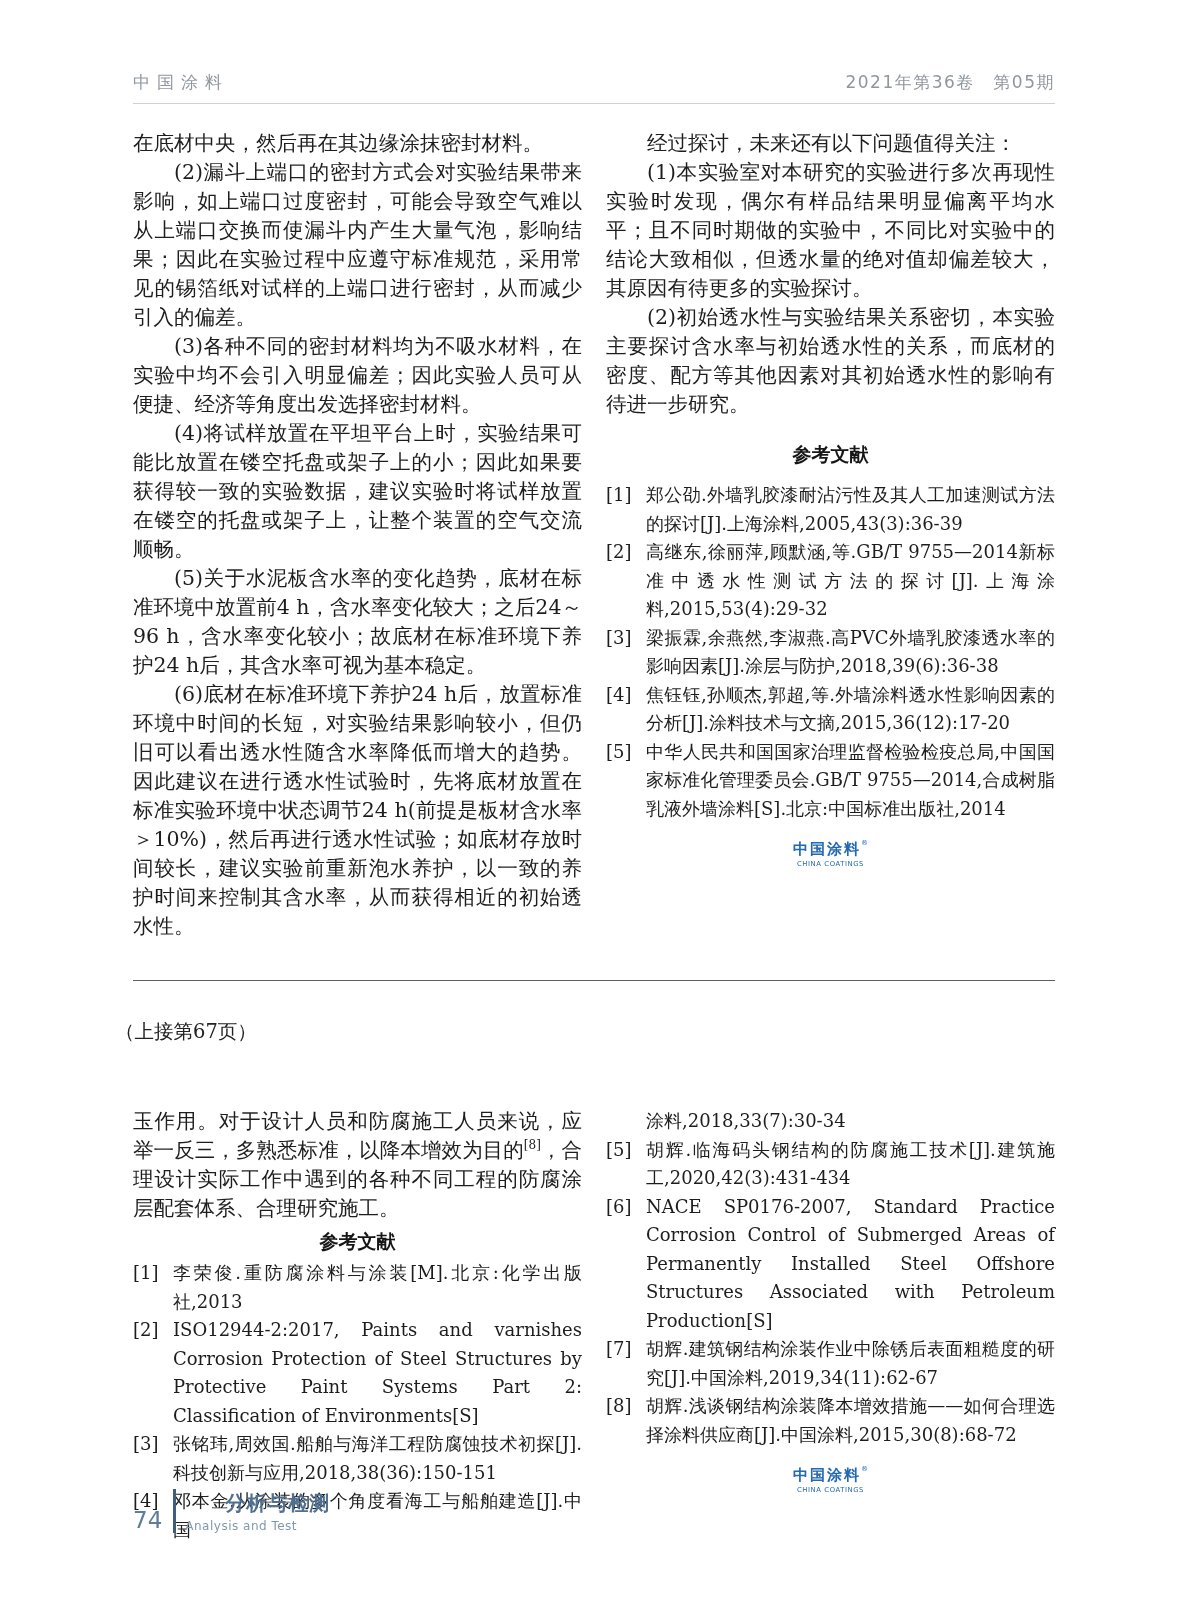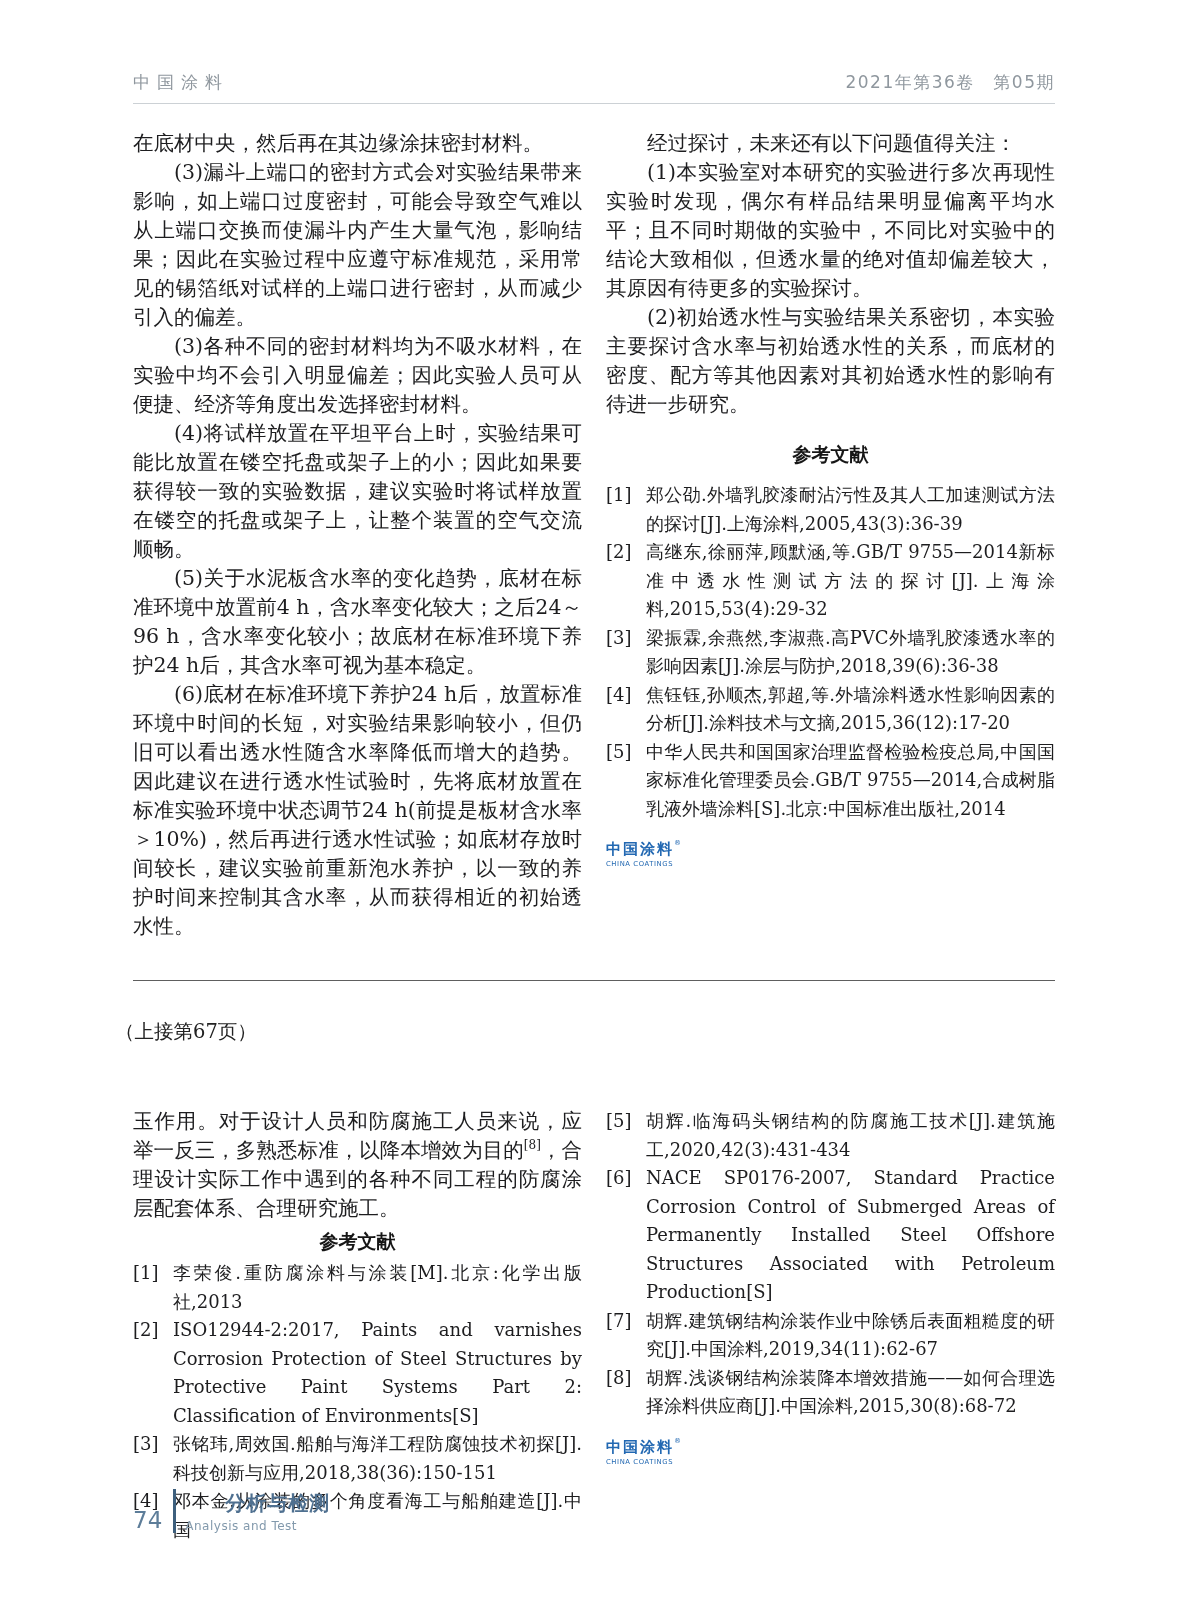--- a/index.html
+++ b/index.html
@@ -36,21 +36,21 @@
   }
   .top .ref-title{ margin-top:23px; margin-bottom:13px; }
   .bottom .ref-title{ margin-top:6px; margin-bottom:4px; }
 
   .ref{ display:flex; font-size:18px; line-height:28.5px; }
   .ref-num{ flex:0 0 40px; }
   .ref-text{ flex:1; text-align:justify; }
 
   
   .logo{
-    margin-top:16px; text-align:left; color:#2268b2;
+    margin-top:16px; text-align:center; color:#2268b2;
     font-family:"DejaVu Sans","Liberation Sans",sans-serif;
   }
   .logo-cn{ font-size:15px; font-weight:bold; letter-spacing:2px; display:inline-block; }
   .logo-mark{ font-size:7px; vertical-align:top; }
   .logo-en{ font-size:6.8px; letter-spacing:0.6px; margin-top:1px; }
 
   
   .divider{ position:absolute; left:133px; right:132px; top:980px; border-top:1.5px solid #5e5e5e; }
   .continuation-note{ position:absolute; left:115px; top:1018px; font-size:19.5px; color:#222; }
 
@@ -70,21 +70,21 @@
 <div class="page">
 
   <div class="running-head">
     <span class="journal-name">中国涂料</span>
     <span class="issue-info">2021年第36卷　第05期</span>
   </div>
 
   <div class="columns top">
     <div class="col">
       <p class="para">在底材中央，然后再在其边缘涂抹密封材料。</p>
-      <p class="para indent">(3)漏斗上端口的密封方式会对实验结果带来影响，如上端口过度密封，可能会导致空气难以从上端口交换而使漏斗内产生大量气泡，影响结果；因此在实验过程中应遵守标准规范，采用常见的锡箔纸对试样的上端口进行密封，从而减少引入的偏差。</p>
+      <p class="para indent">(2)漏斗上端口的密封方式会对实验结果带来影响，如上端口过度密封，可能会导致空气难以从上端口交换而使漏斗内产生大量气泡，影响结果；因此在实验过程中应遵守标准规范，采用常见的锡箔纸对试样的上端口进行密封，从而减少引入的偏差。</p>
       <p class="para indent">(3)各种不同的密封材料均为不吸水材料，在实验中均不会引入明显偏差；因此实验人员可从便捷、经济等角度出发选择密封材料。</p>
       <p class="para indent">(4)将试样放置在平坦平台上时，实验结果可能比放置在镂空托盘或架子上的小；因此如果要获得较一致的实验数据，建议实验时将试样放置在镂空的托盘或架子上，让整个装置的空气交流顺畅。</p>
       <p class="para indent">(5)关于水泥板含水率的变化趋势，底材在标准环境中放置前4 h，含水率变化较大；之后24～96 h，含水率变化较小；故底材在标准环境下养护24 h后，其含水率可视为基本稳定。</p>
       <p class="para indent">(6)底材在标准环境下养护24 h后，放置标准环境中时间的长短，对实验结果影响较小，但仍旧可以看出透水性随含水率降低而增大的趋势。因此建议在进行透水性试验时，先将底材放置在标准实验环境中状态调节24 h(前提是板材含水率＞10%)，然后再进行透水性试验；如底材存放时间较长，建议实验前重新泡水养护，以一致的养护时间来控制其含水率，从而获得相近的初始透水性。</p>
     </div>
 
     <div class="col">
       <p class="para indent">经过探讨，未来还有以下问题值得关注：</p>
       <p class="para indent">(1)本实验室对本研究的实验进行多次再现性实验时发现，偶尔有样品结果明显偏离平均水平；且不同时期做的实验中，不同比对实验中的结论大致相似，但透水量的绝对值却偏差较大，其原因有待更多的实验探讨。</p>
       <p class="para indent">(2)初始透水性与实验结果关系密切，本实验主要探讨含水率与初始透水性的关系，而底材的密度、配方等其他因素对其初始透水性的影响有待进一步研究。</p>
@@ -144,20 +144,24 @@
         <span class="ref-text">张铭玮,周效国.船舶与海洋工程防腐蚀技术初探[J].科技创新与应用,2018,38(36):150-151</span>
       </div>
       <div class="ref">
         <span class="ref-num">[4]</span>
         <span class="ref-text">邓本金.从涂装的多个角度看海工与船舶建造[J].中国</span>
       </div>
     </div>
 
     <div class="col">
       <div class="ref">
+        <span class="ref-num"></span>
+        <span class="ref-text">涂料,2018,33(7):30-34</span>
+      </div>
+      <div class="ref">
         <span class="ref-num">[5]</span>
         <span class="ref-text">胡辉.临海码头钢结构的防腐施工技术[J].建筑施工,2020,42(3):431-434</span>
       </div>
       <div class="ref">
         <span class="ref-num">[6]</span>
         <span class="ref-text">NACE SP0176-2007, Standard Practice Corrosion Control of Submerged Areas of Permanently Installed Steel Offshore Structures Associated with Petroleum Production[S]</span>
       </div>
       <div class="ref">
         <span class="ref-num">[7]</span>
         <span class="ref-text">胡辉.建筑钢结构涂装作业中除锈后表面粗糙度的研究[J].中国涂料,2019,34(11):62-67</span>

